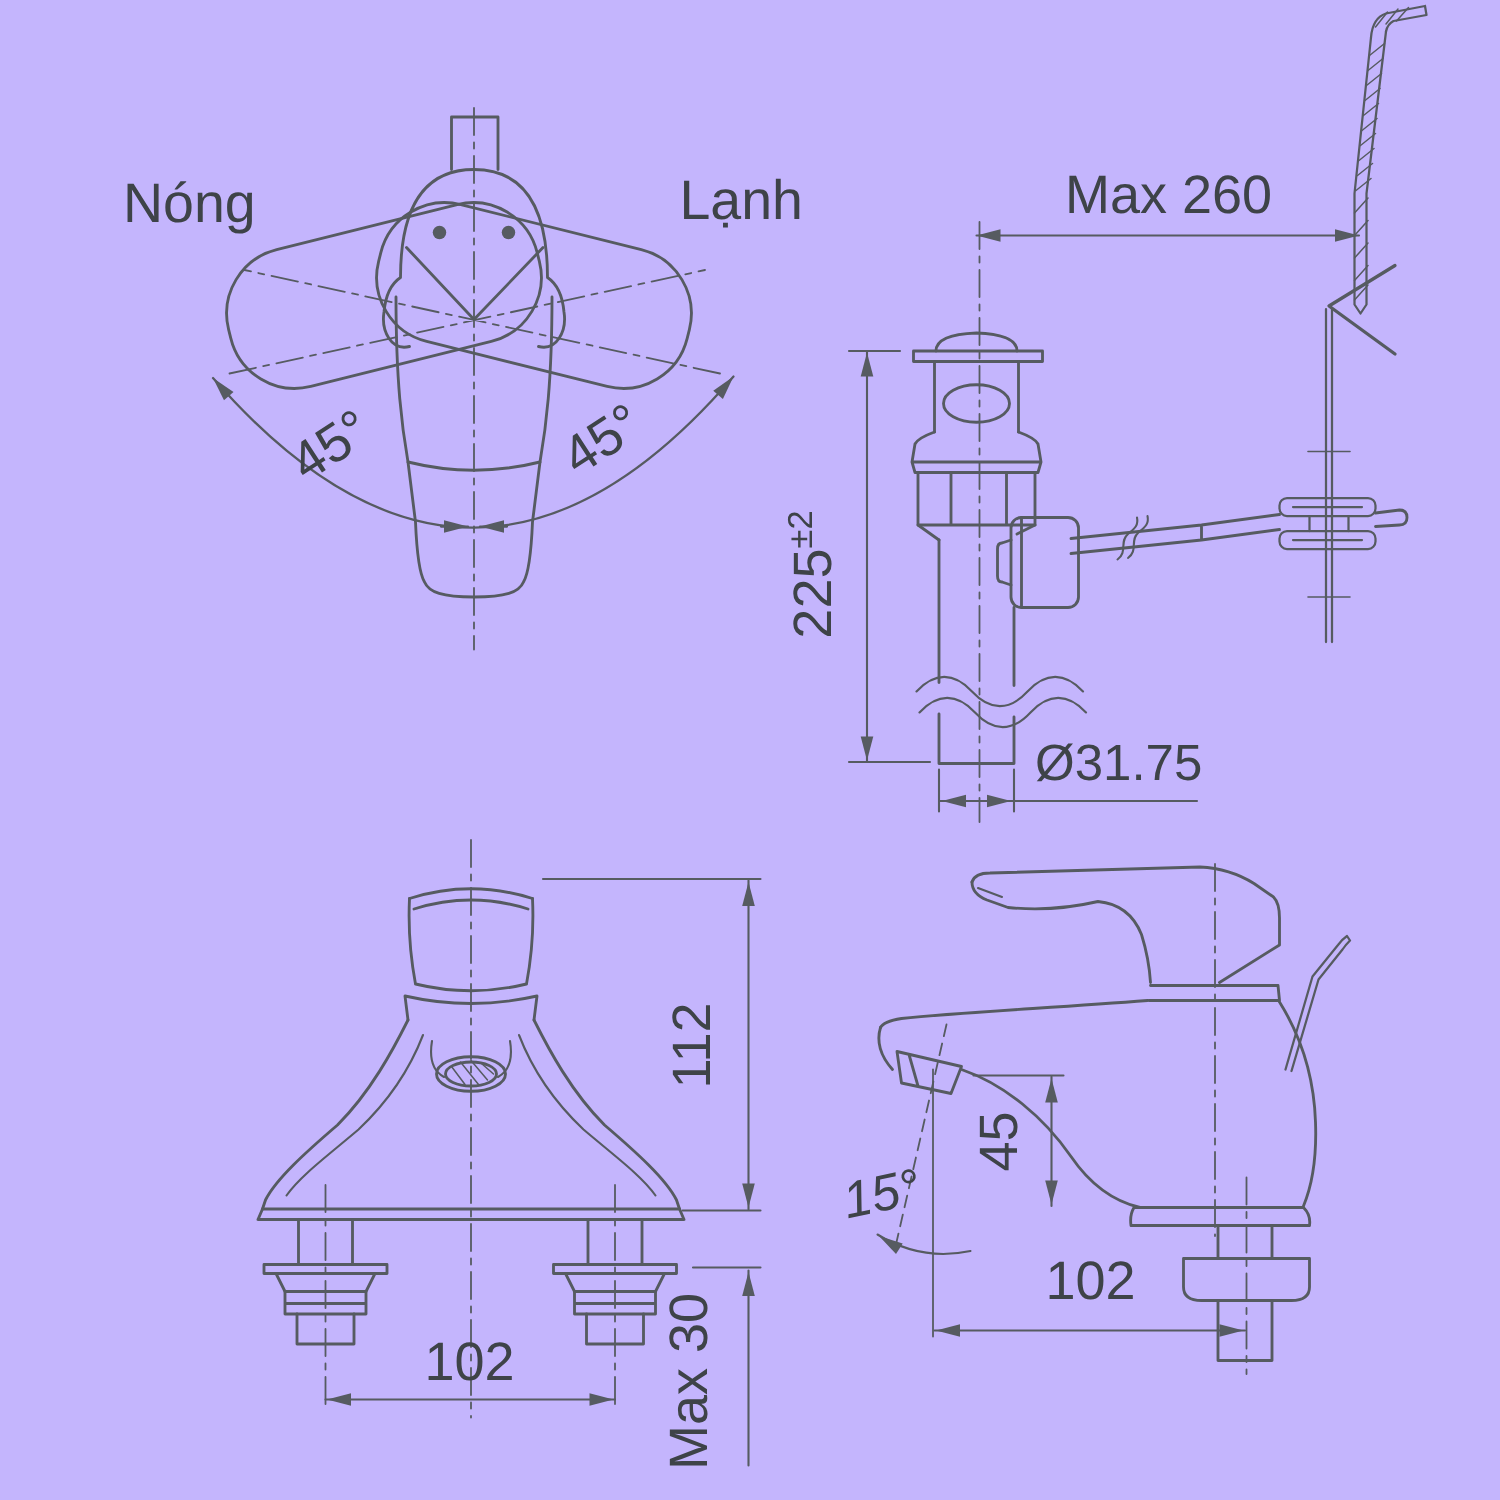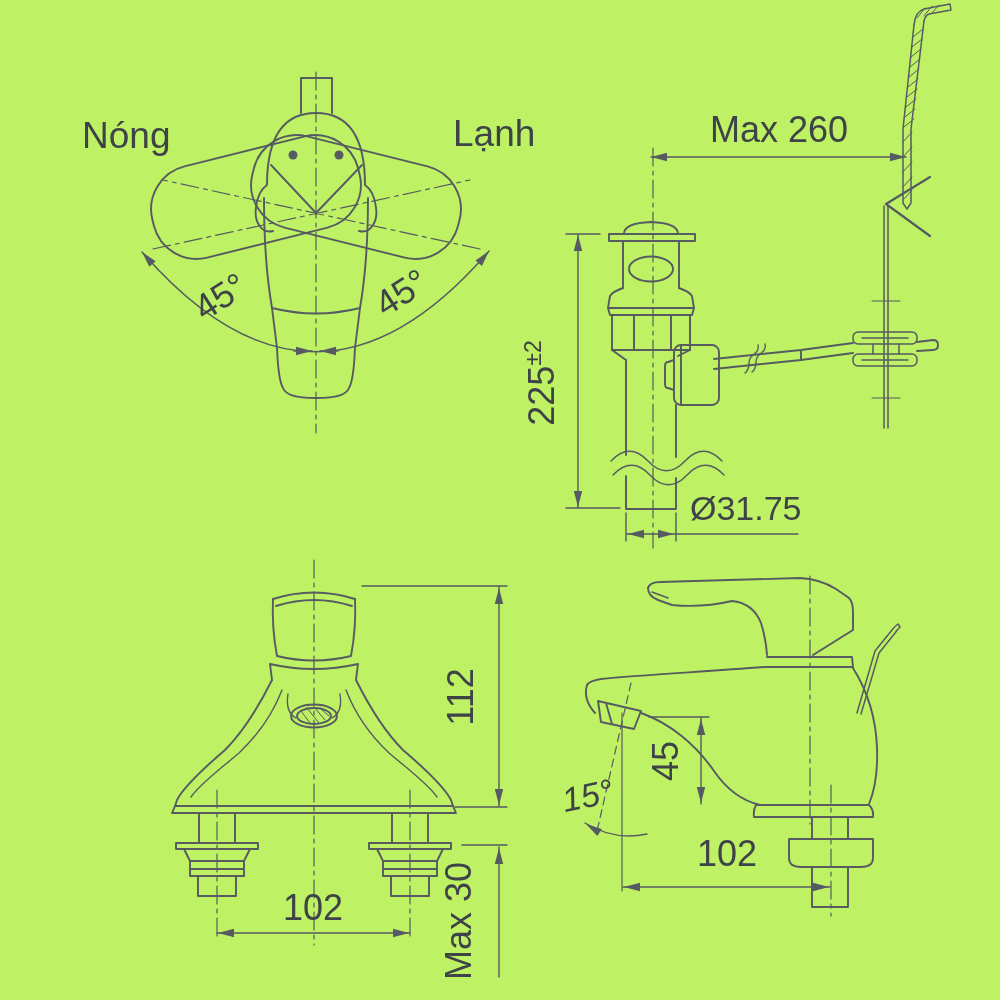--- a/index.html
+++ b/index.html
@@ -1,16 +1,16 @@
 <!DOCTYPE html>
 <html><head>
 <meta charset="utf-8">
 <style>
   html,body{margin:0;padding:0;background:#ffffff;}
-  .stage{position:relative;width:1000px;height:1000px;background:#bef264;overflow:hidden;
+  .stage{position:relative;width:1000px;height:1000px;background:#c4b5fd;overflow:hidden;
          font-family:"Liberation Sans","DejaVu Sans",sans-serif;}
   svg{display:block}
   svg text{font-family:"Liberation Sans","DejaVu Sans",sans-serif;}
   .dimtxt{font-size:36px;}
   .dimtxt-sm{font-size:34px;}
   .lbl{font-size:37px;}
   .sup{font-size:23px;}
   .it{font-style:italic;}
 </style>
 </head>

